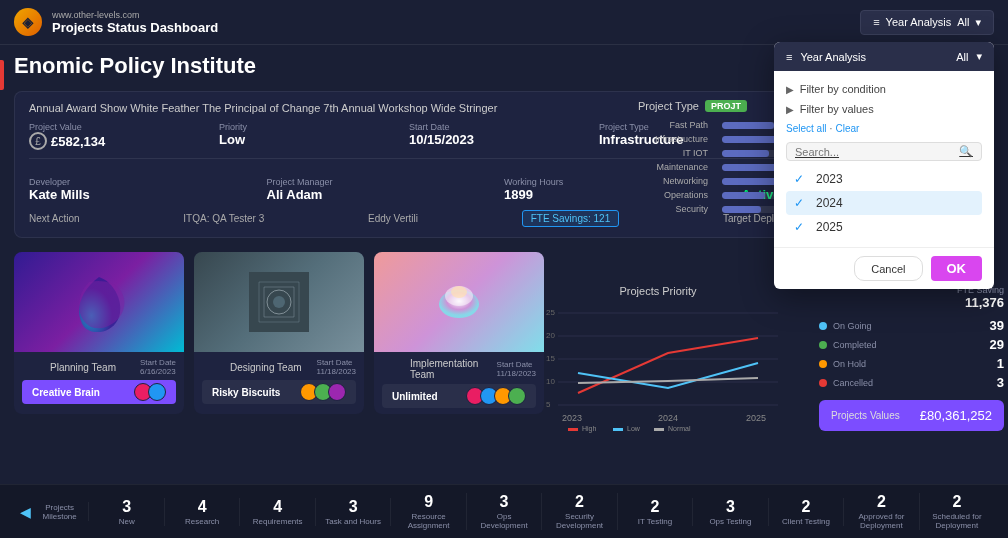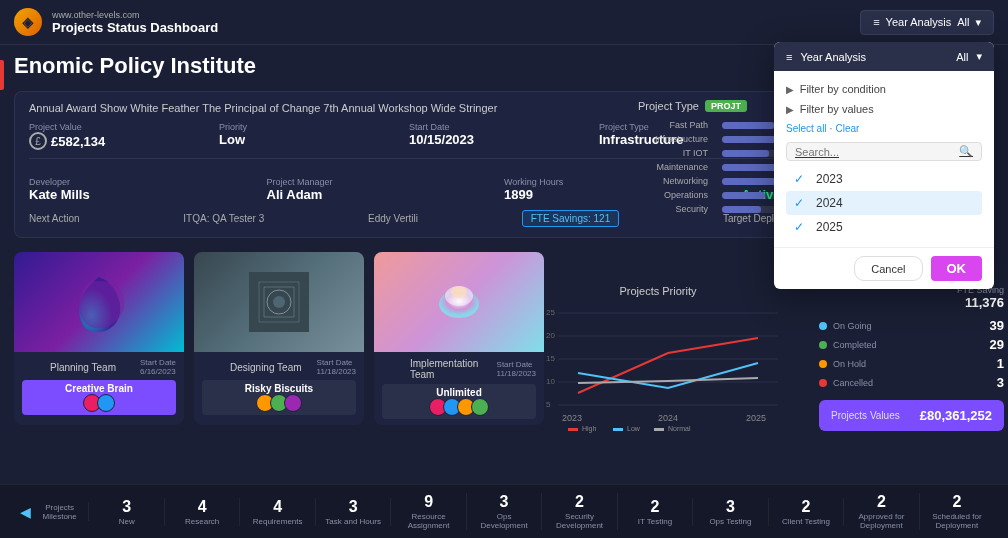--- a/index.html
+++ b/index.html
@@ -294,21 +294,20 @@
     .team-label-btn {
       background: #7c4dff;
       color: #fff;
       border-radius: 4px;
       padding: 3px 10px;
       font-size: 10px;
       font-weight: 600;
       display: flex;
       align-items: center;
       justify-content: space-between;
-      flex-direction: column;
     }
     .team-label-btn.dark { background: #2a2f4a; }
     .avatar-group {
       display: flex;
       gap: -2px;
     }
     .avatar-dot {
       width: 18px;
       height: 18px;
       border-radius: 50%;
@@ -370,21 +369,21 @@
     .projects-value-btn {
       background: #7c4dff;
       border-radius: 6px;
       padding: 8px 12px;
       display: flex;
       align-items: center;
       justify-content: space-between;
       margin-top: 6px;
     }
     .pv-label { font-size: 10px; color: #ddd; text-align: center; }
-    .pv-value { font-size: 13px; font-weight: 700; color: #fff; }
+    .pv-value { font-size: 13px; font-weight: 400; color: #fff; }
 
     
     .milestone-row {
       position: absolute;
       bottom: 0;
       left: 0;
       right: 0;
       background: #141828;
       padding: 8px 14px;
       display: flex;

